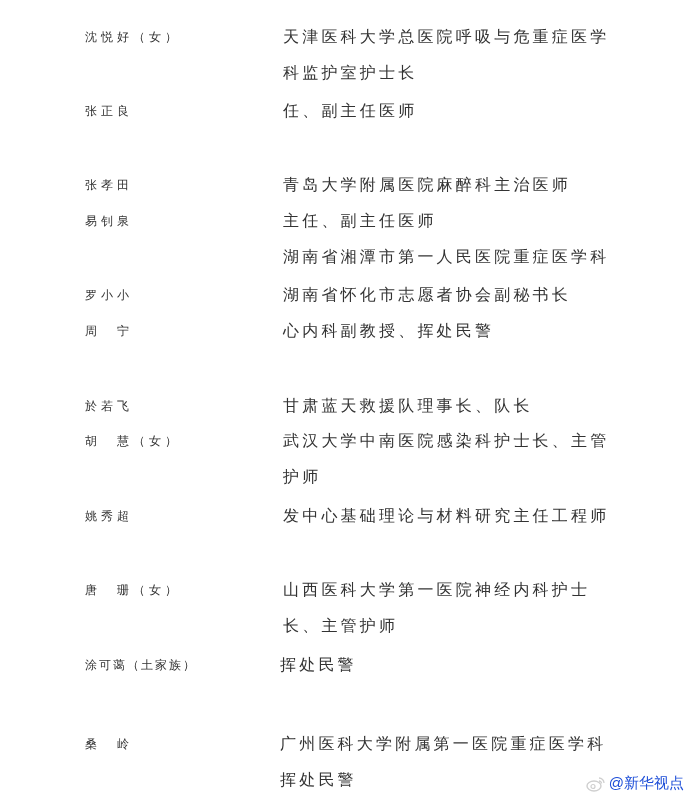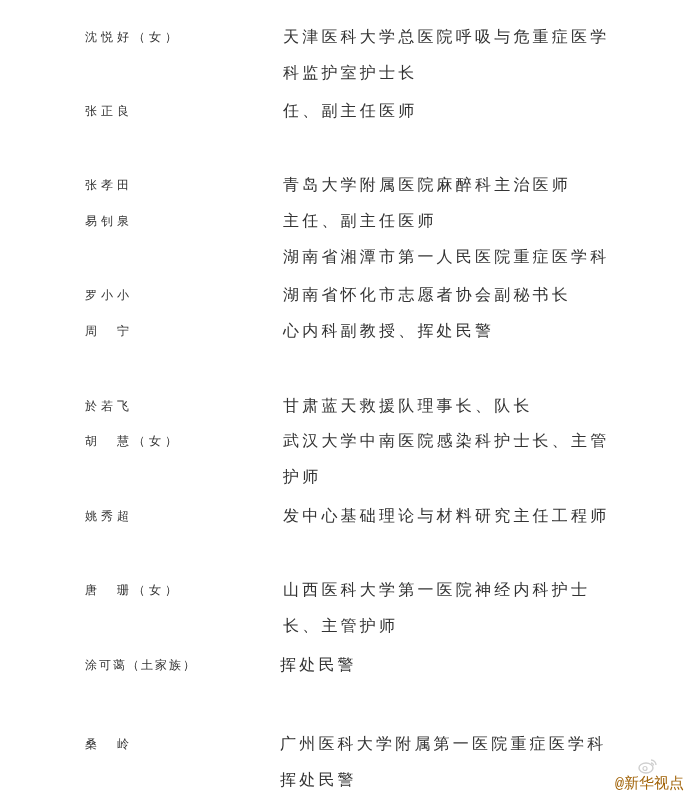--- a/index.html
+++ b/index.html
@@ -12,21 +12,21 @@
     position: absolute; left: 85px; top: 0; font-size: 12px; letter-spacing: 4px;
     line-height: 22px; white-space: pre; color: #333;
   }
   .desc {
     position: absolute; left: 283px; top: 0; width: 330px; font-size: 16px;
     letter-spacing: 3.2px; line-height: 36px; margin-top: -7px; color: #333;
   }
   .desc span { display: block; white-space: nowrap; }
   .watermark {
     position: absolute; right: 6px; bottom: 6px; display: flex; align-items: center;
-    color: #a16207; font-family: Liberation Mono, monospace; font-size: 15px; flex-direction: column;
+    color: #1d4ed8; font-family: Liberation Sans, sans-serif; font-size: 15px;
   }
   .watermark svg { margin-right: 3px; }
 </style>
 </head>
 <body>
 
 <div>
   <div class="entry" style="top:26px">
     <div class="name">沈悦好（女）</div>
     <div class="desc">

